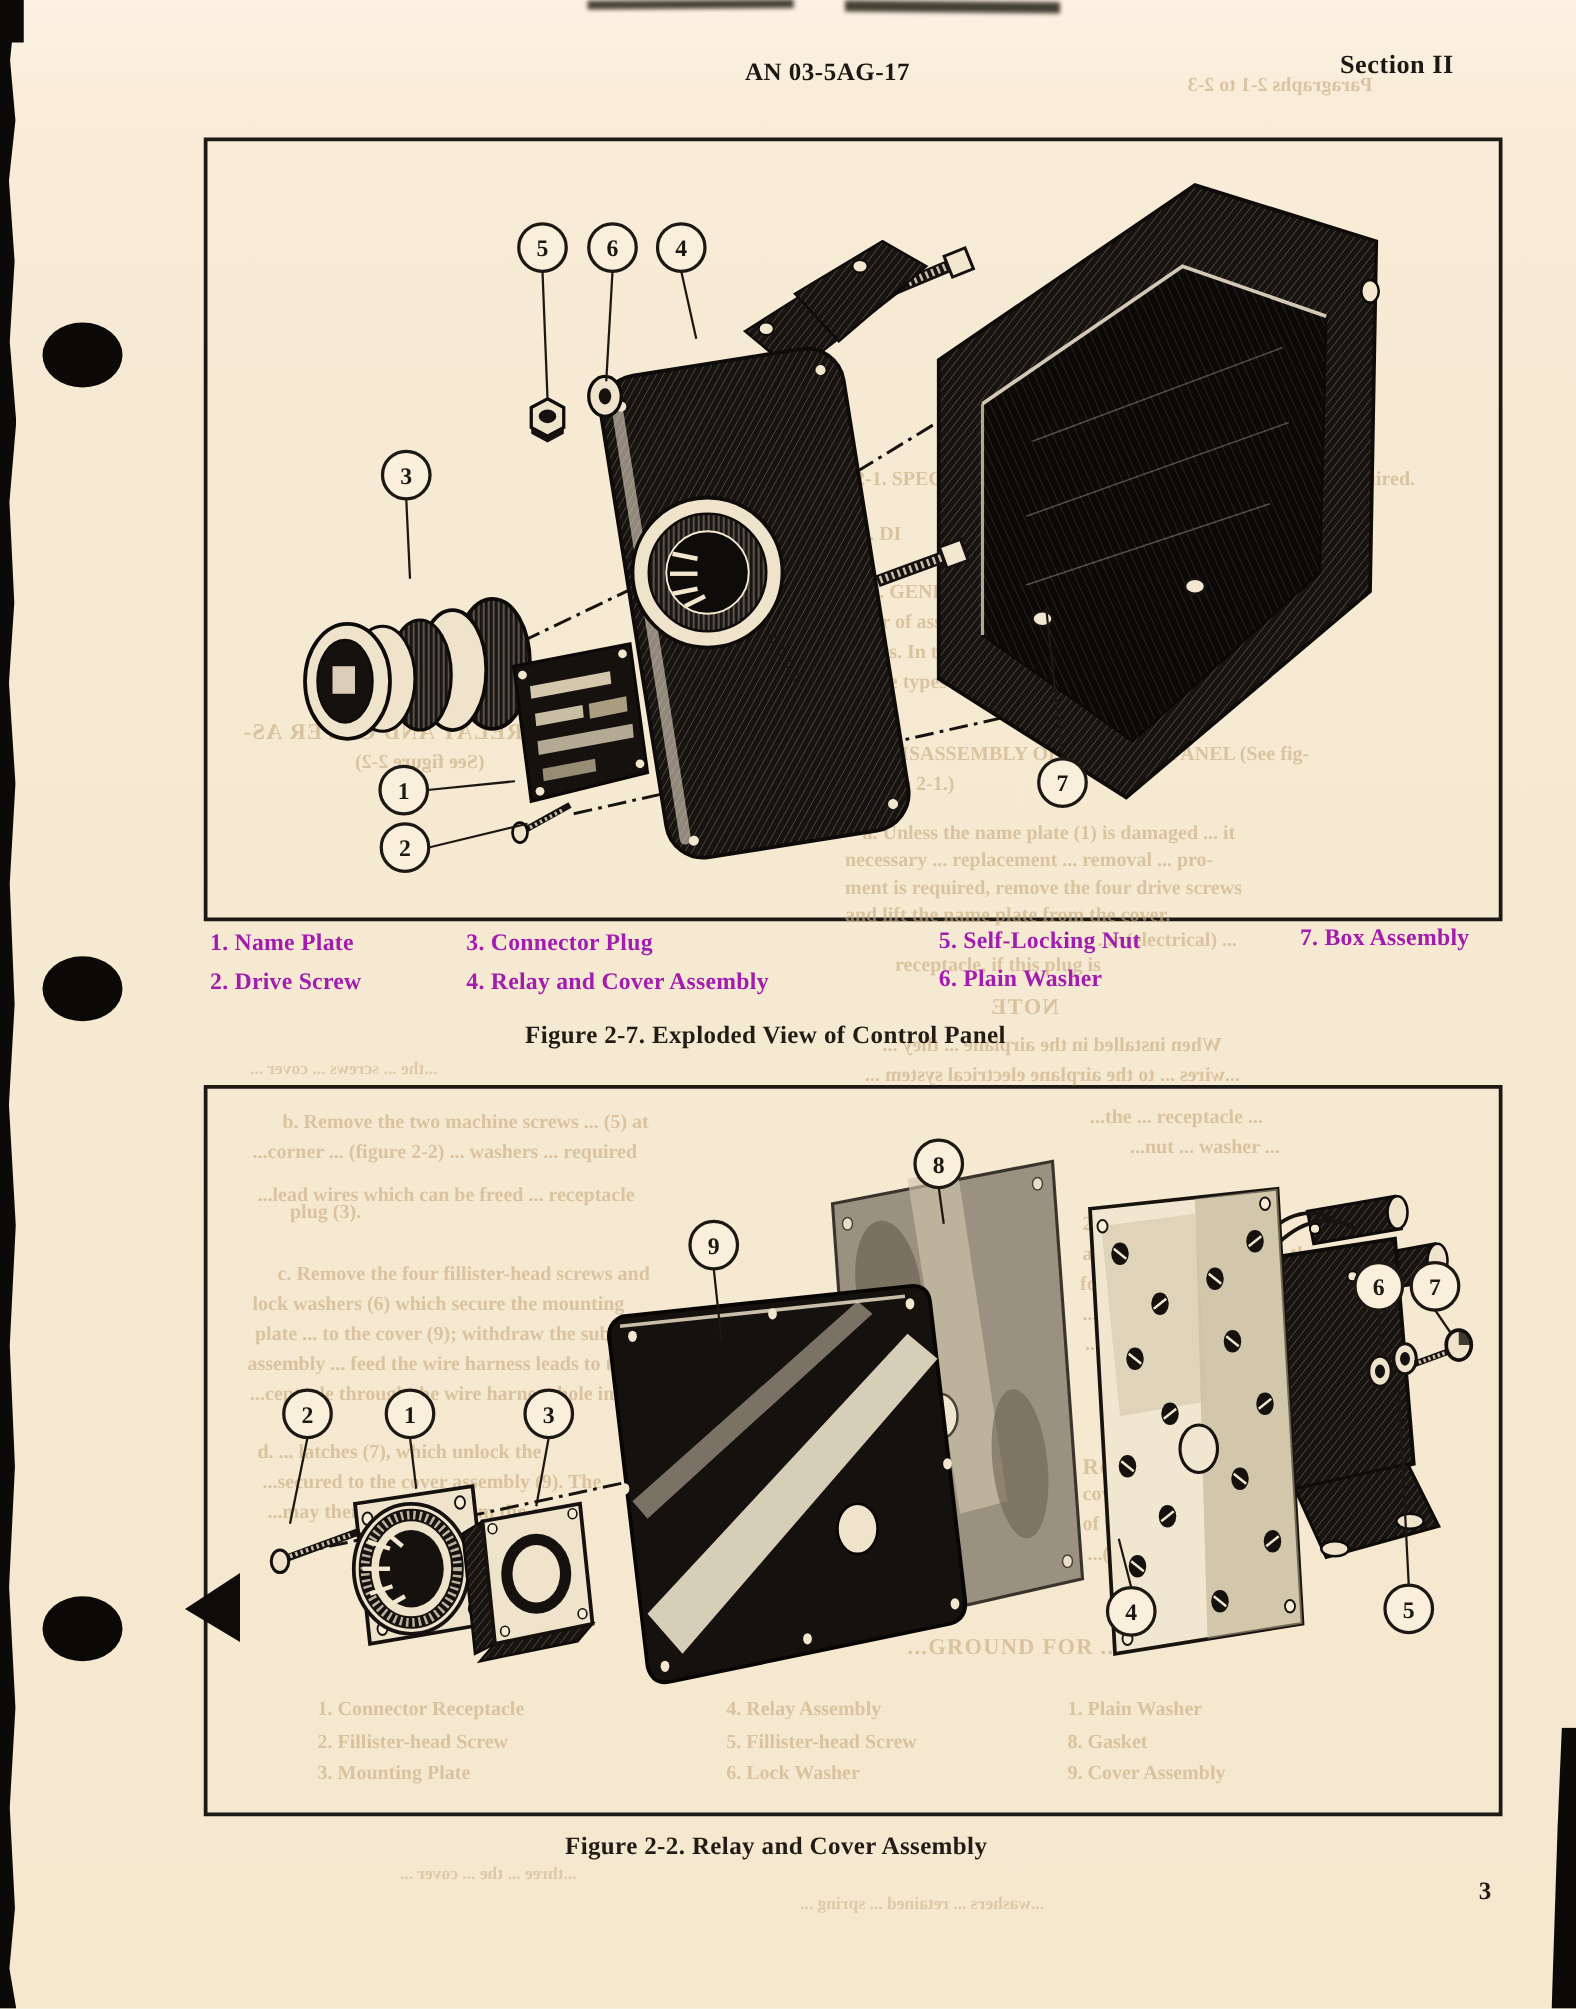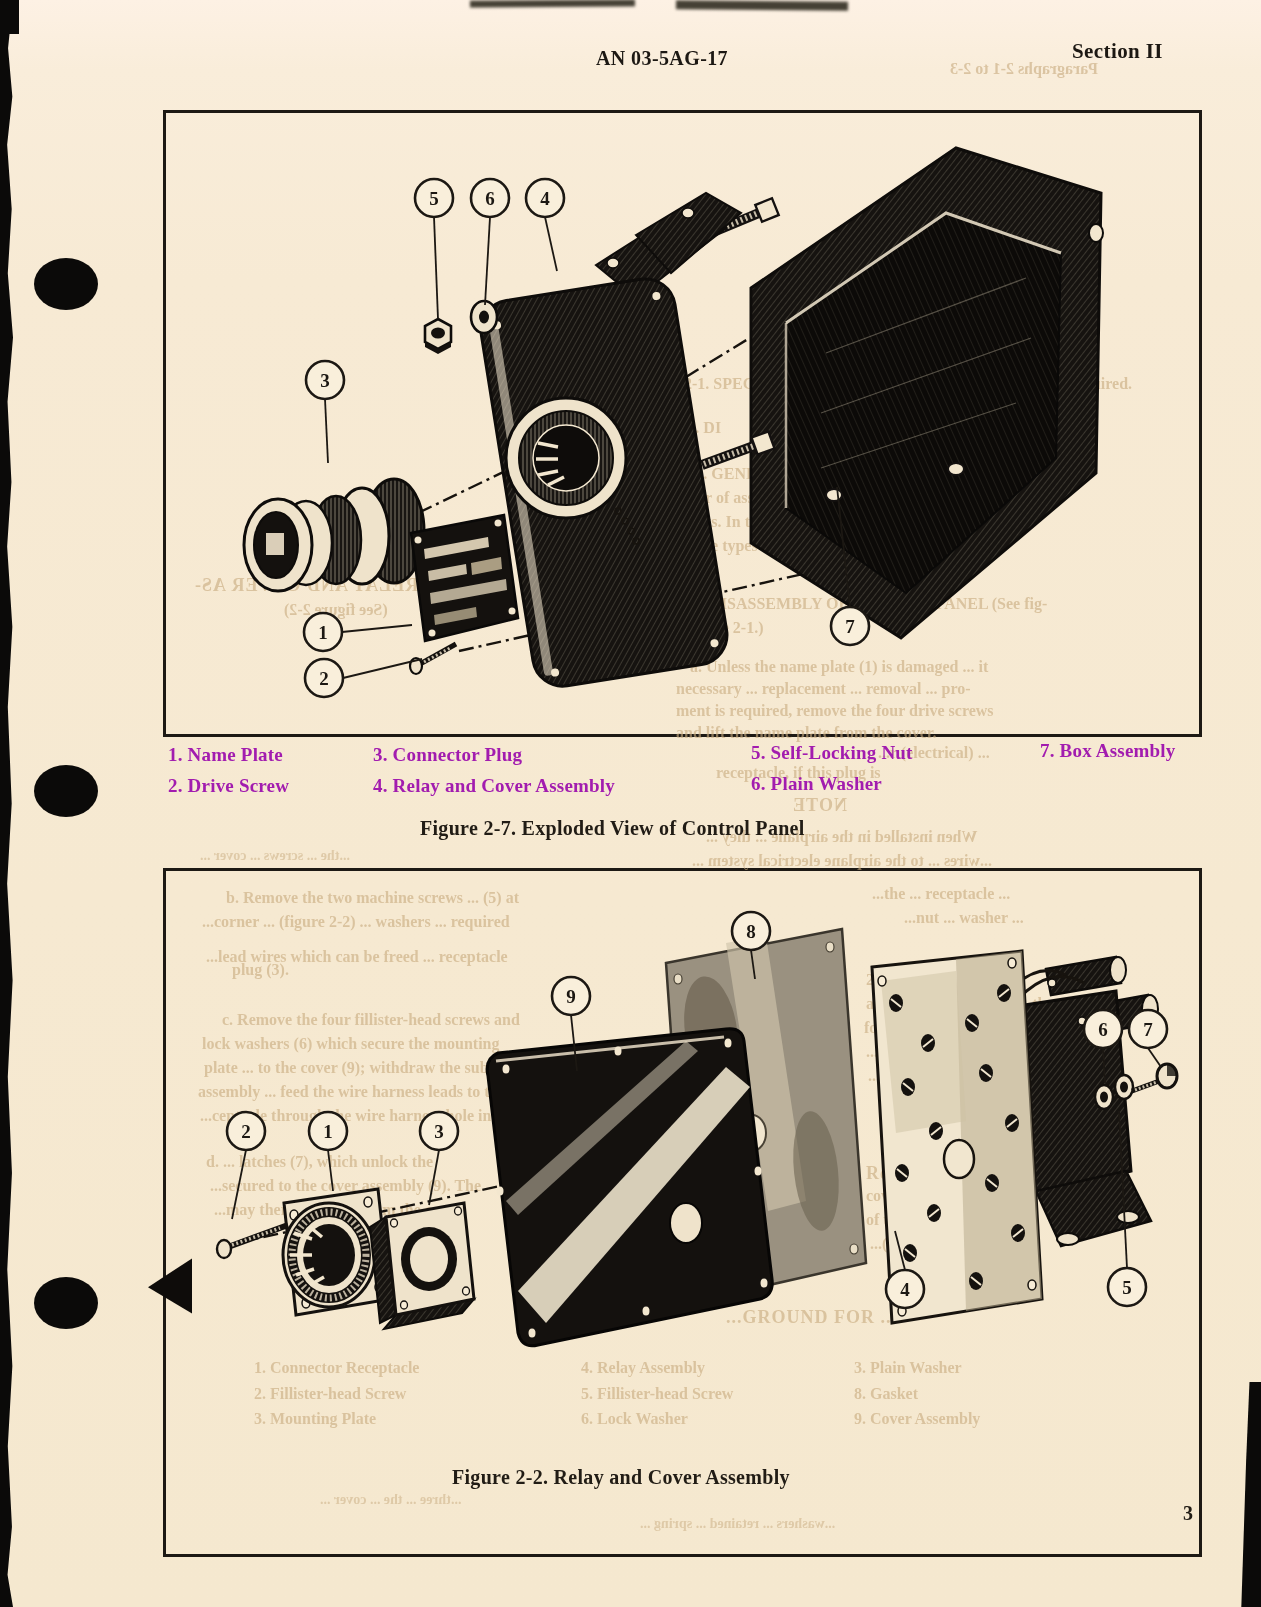--- a/index.html
+++ b/index.html
@@ -5,21 +5,21 @@
   html,body{margin:0;padding:0;}
   body{
     width:1261px;height:1607px;position:relative;overflow:hidden;
     background:linear-gradient(180deg,#fdf1e4 0px,#f9edda 70px,#f7ead4 280px,#f6e9d1 900px,#f5e8cf 1607px);
     font-family:"Liberation Serif","DejaVu Serif",serif;color:#1c1813;
   }
   .abs{position:absolute;}
   .hdr{font-weight:bold;font-size:20px;letter-spacing:.4px;white-space:nowrap;}
   .figbox{position:absolute;left:163px;width:1039px;border:3px solid #1d1914;box-sizing:border-box;background:transparent;}
   #fig1{top:110px;height:627px;}
-  #fig2{top:868px;height:689px;padding-left:41px;}
+  #fig2{top:868px;height:585px;padding-left:41px;}
   .figbox svg{position:absolute;left:0;top:0;z-index:2;}
   .ghost{position:absolute;color:#c9ac80;opacity:.62;filter:blur(.4px);font-weight:bold;font-size:16px;white-space:nowrap;z-index:1;}
   .ghost.m{transform:scaleX(-1);}
   .ghost.big{font-size:18px;letter-spacing:1px;}
   .ghost.sm{font-size:14px;opacity:.5;}
   .plabel{position:absolute;font-weight:bold;font-size:19px;white-space:nowrap;color:#a21caf;letter-spacing:.2px;z-index:3;}
   .caption{position:absolute;font-weight:bold;font-size:20px;white-space:nowrap;color:#211c15;letter-spacing:.3px;z-index:3;}
   .pagenum{position:absolute;font-weight:bold;font-size:20px;color:#211c15;z-index:3;}
   
   .edgeL{position:absolute;left:0;top:0;width:13px;height:1607px;background:#0b0a09;z-index:6;
@@ -265,21 +265,21 @@
   <span class="ghost" style="left:700px;top:340px;">of the ... gasket ...</span>
   <span class="ghost" style="left:704px;top:364px;">...(figure 2-2).</span>
   <span class="ghost big" style="left:560px;top:436px;">...GROUND FOR ...</span>
 
   <span class="ghost" style="left:88px;top:488px;">1. Connector Receptacle</span>
   <span class="ghost" style="left:88px;top:514px;">2. Fillister-head Screw</span>
   <span class="ghost" style="left:88px;top:539px;">3. Mounting Plate</span>
   <span class="ghost" style="left:415px;top:488px;">4. Relay Assembly</span>
   <span class="ghost" style="left:415px;top:514px;">5. Fillister-head Screw</span>
   <span class="ghost" style="left:415px;top:539px;">6. Lock Washer</span>
-  <span class="ghost" style="left:688px;top:488px;">3. Plain Washer</span>
+  <span class="ghost" style="left:688px;top:488px;">1. Plain Washer</span>
   <span class="ghost" style="left:688px;top:514px;">8. Gasket</span>
   <span class="ghost" style="left:688px;top:539px;">9. Cover Assembly</span>
 
   <svg width="1033" height="579" viewBox="0 0 1033 579">
 
     <g>
       <path class="dd" d="M70,372 L450,290"></path>
       <path class="dd" d="M845,258 L928,230"></path>
     </g>
 

